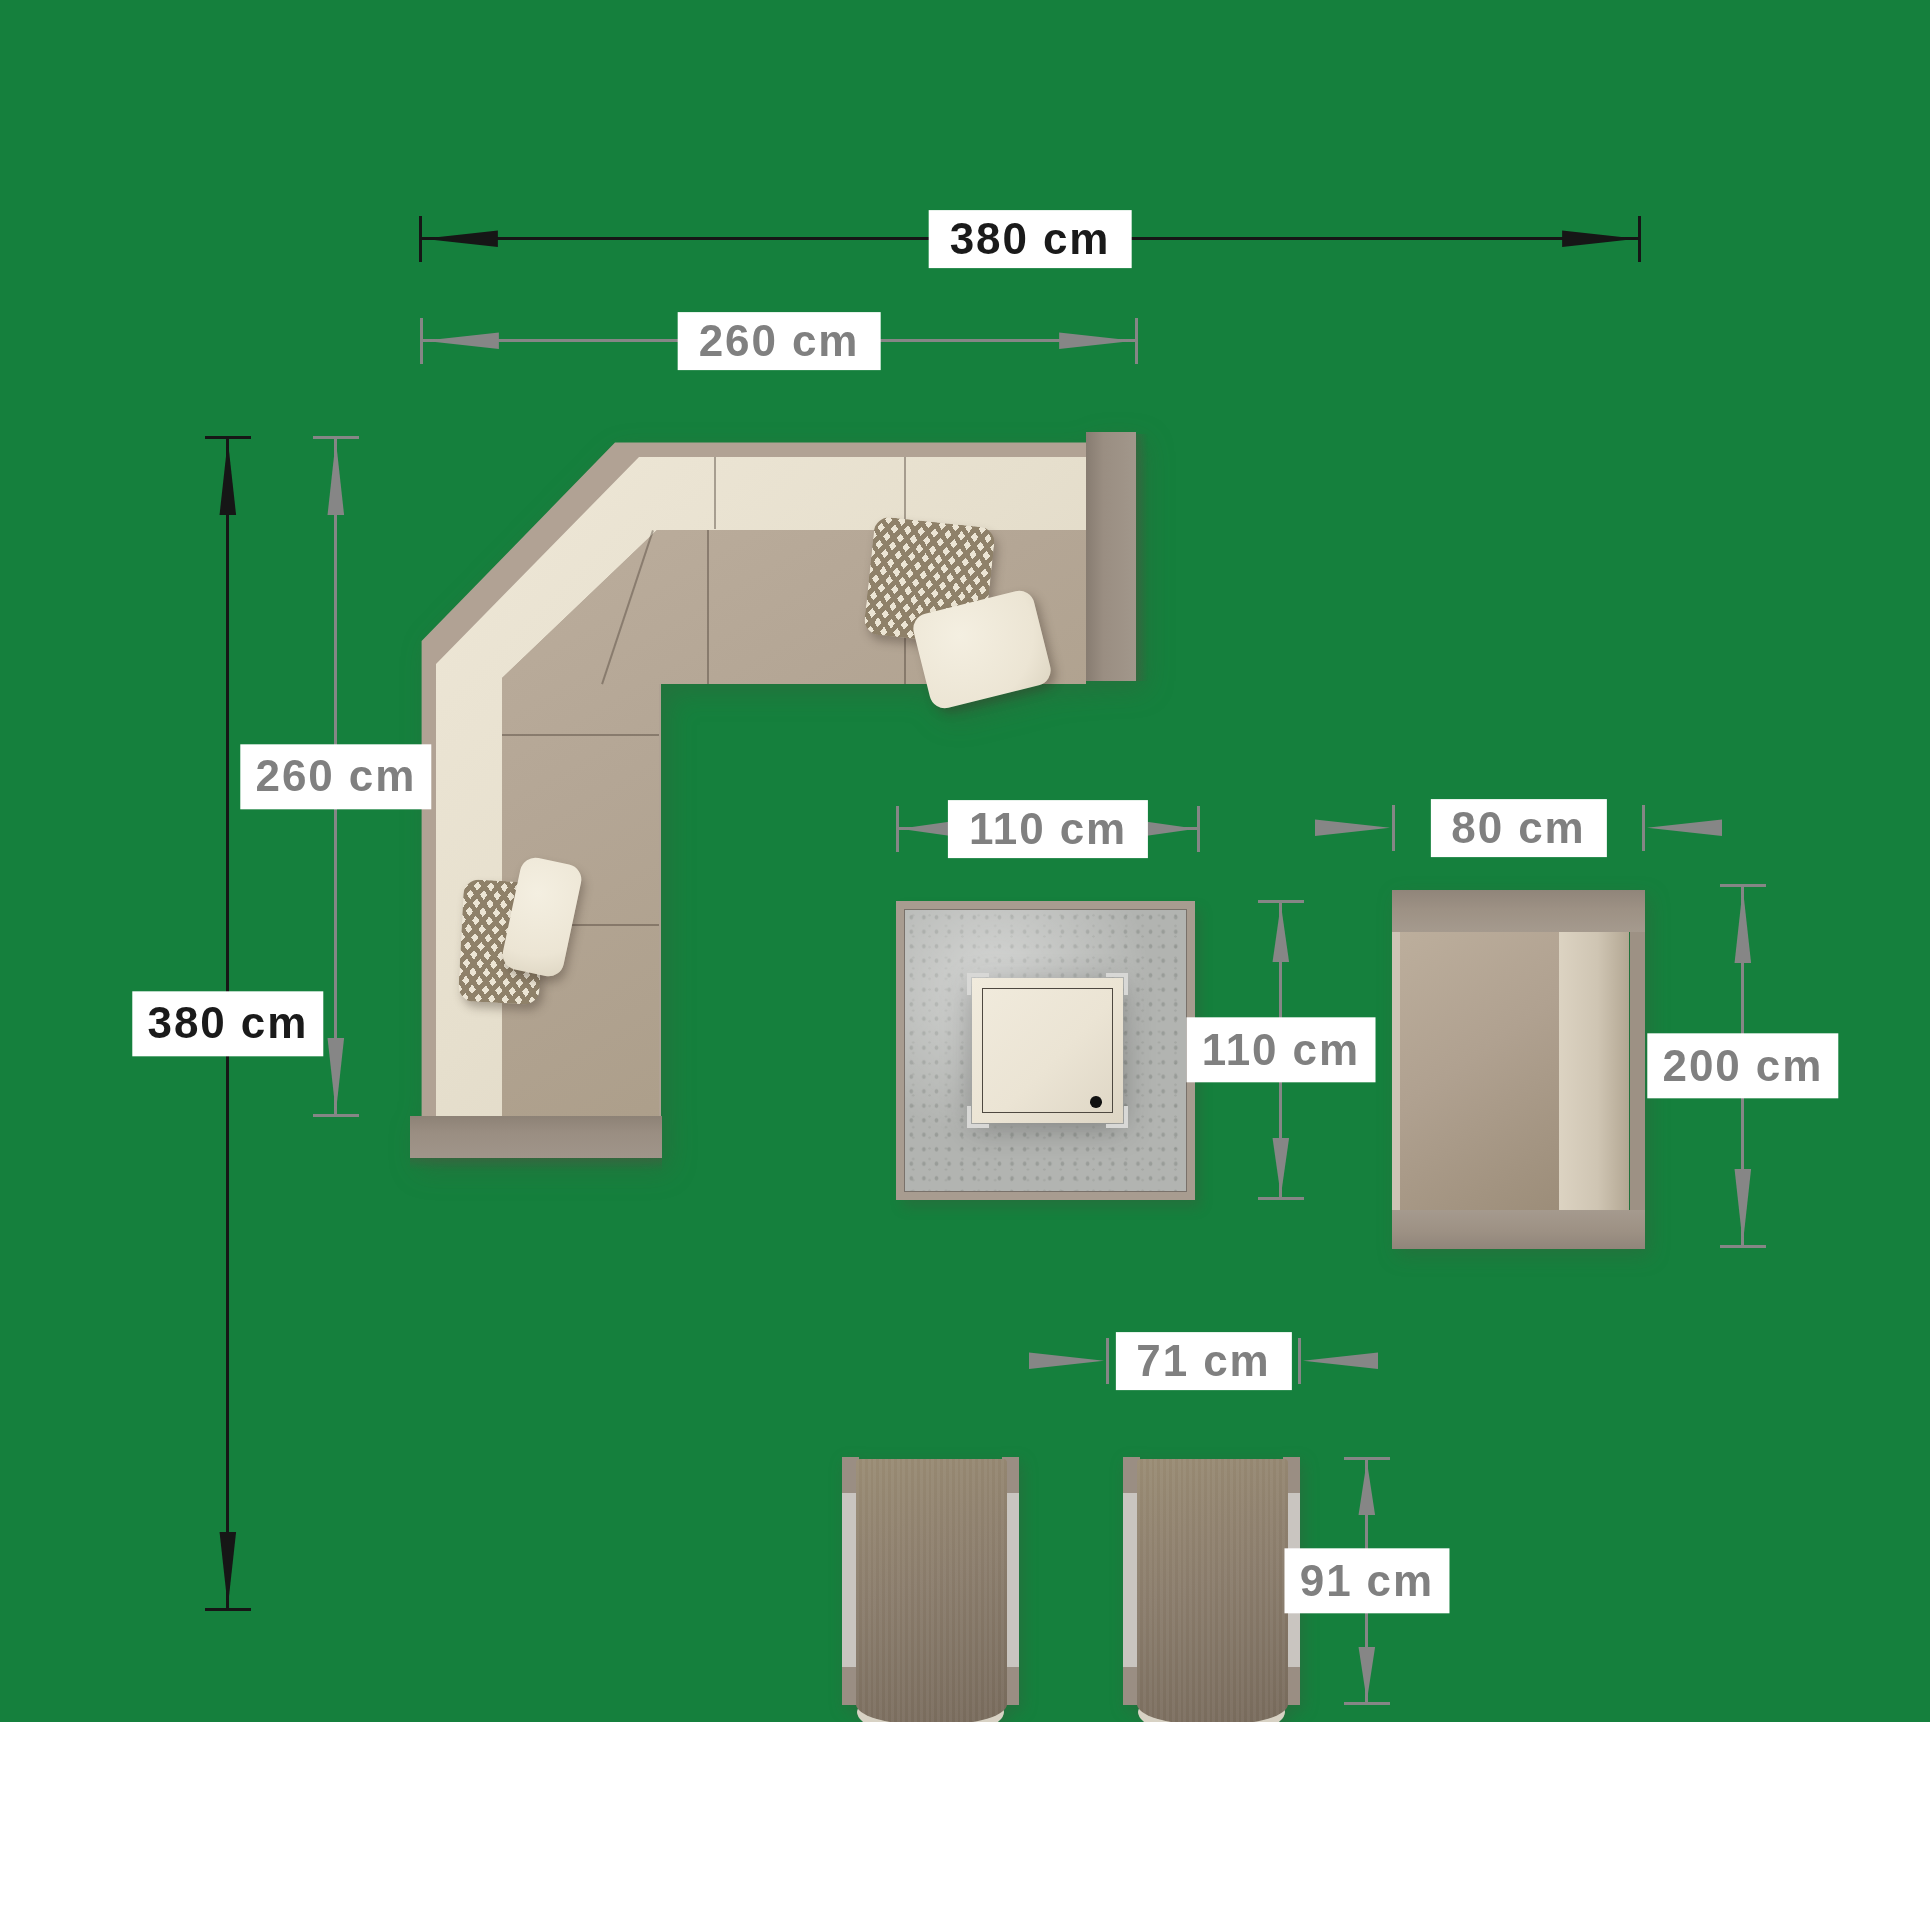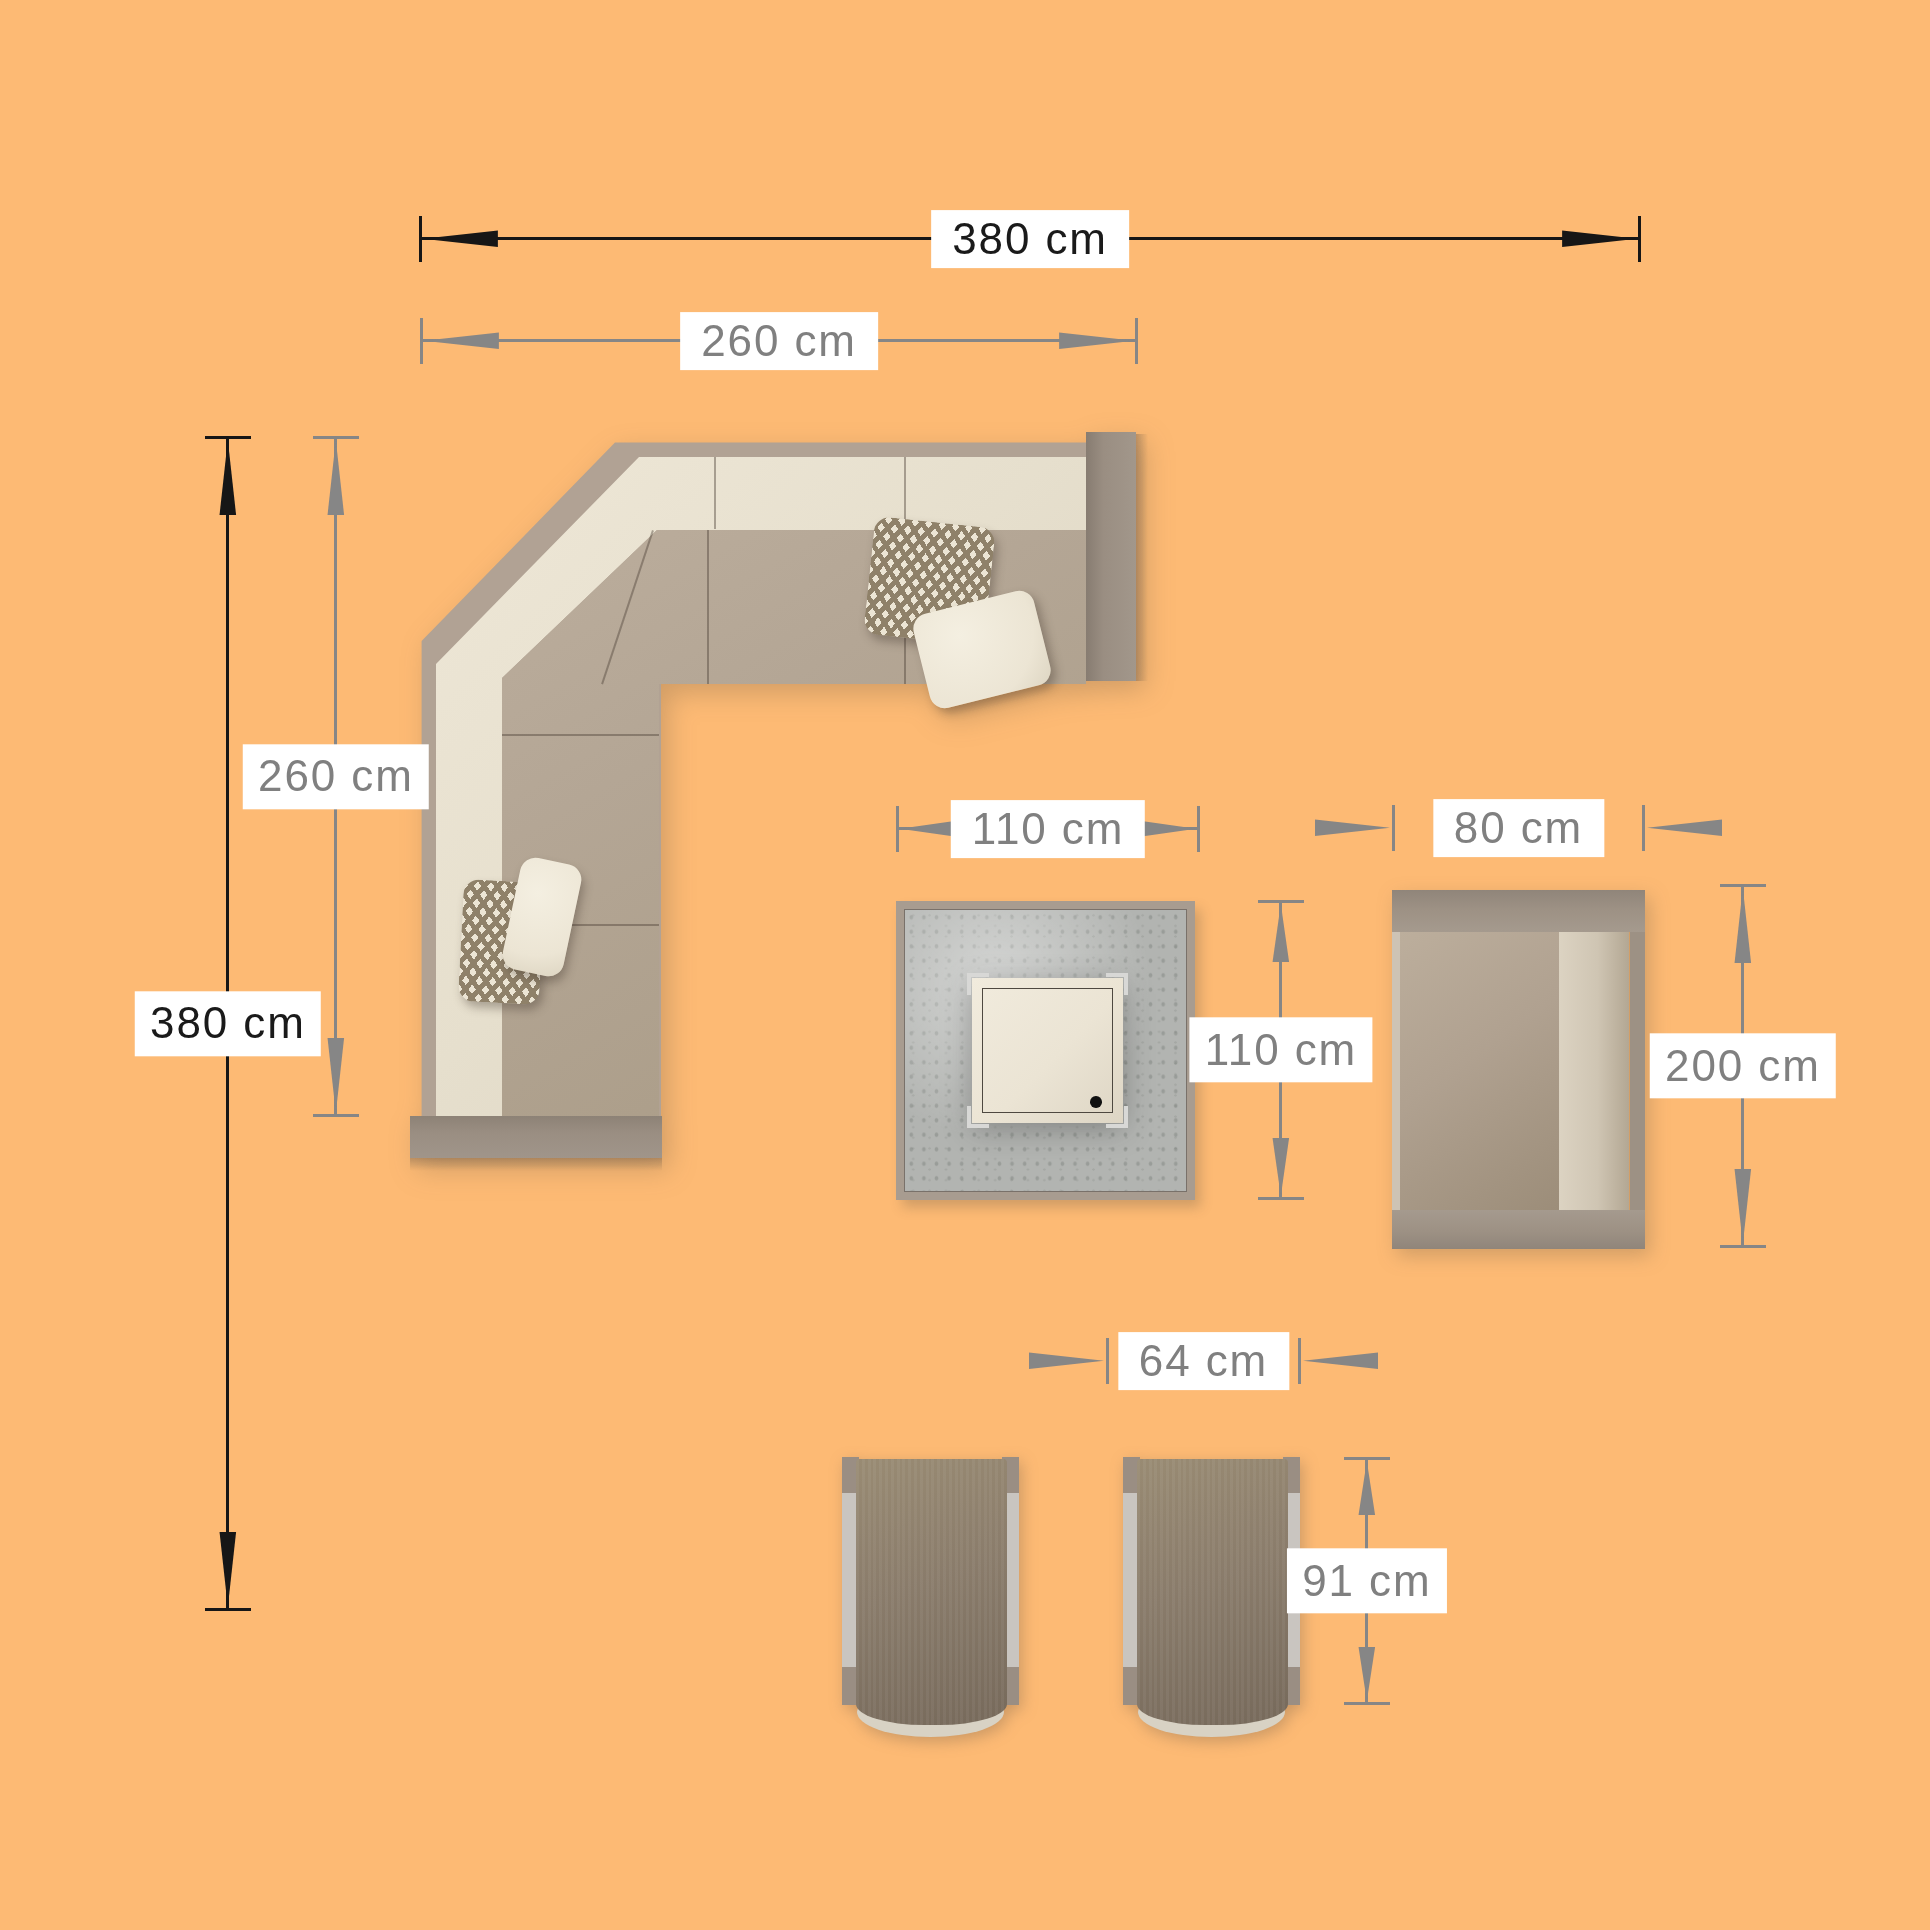--- a/index.html
+++ b/index.html
@@ -1,17 +1,17 @@
 <!DOCTYPE html>
 <html><head>
 <meta charset="utf-8">
 <style>
   html,body{margin:0;padding:0;background:#fff;}
-  .canvas{position:relative;width:1930px;height:1930px;background:#fdba74;overflow:hidden;
-          font-family:"Liberation Sans", sans-serif;}
+  .canvas{position:relative;width:1930px;height:1722px;background:#15803d;overflow:hidden;
+          font-family:"Liberation Sans", sans-serif;font-weight:bold;}
 
   
   .dim{position:absolute;}
   .dim .line{position:absolute;background:var(--dim-gray);}
   .dim.dark .line{background:var(--dim-dark);}
   .dim .tick{position:absolute;background:var(--dim-gray);}
   .dim.dark .tick{background:var(--dim-dark);}
   .dim .arrow{position:absolute;background:var(--dim-gray);}
   .dim.dark .arrow{background:var(--dim-dark);}
   .dim-label{position:absolute;left:50%;top:50%;transform:translate(-50%,-50%);
@@ -195,21 +195,21 @@
     <span class="arrow up-in"></span>
     <span class="arrow down-in"></span>
     <span class="dim-label">200 cm</span>
   </div>
 
   <div class="dim h" style="left:1106px;top:1359px;width:195px;">
     <span class="tick start"></span>
     <span class="tick end"></span>
     <span class="arrow left-out"></span>
     <span class="arrow right-out"></span>
-    <span class="dim-label">64 cm</span>
+    <span class="dim-label">71 cm</span>
   </div>
 
   <div class="dim v" style="left:1365px;top:1457px;height:248px;">
     <span class="line"></span>
     <span class="tick start"></span>
     <span class="tick end"></span>
     <span class="arrow up-in" style="height:54px;"></span>
     <span class="arrow down-in" style="height:54px;"></span>
     <span class="dim-label">91 cm</span>
   </div>

